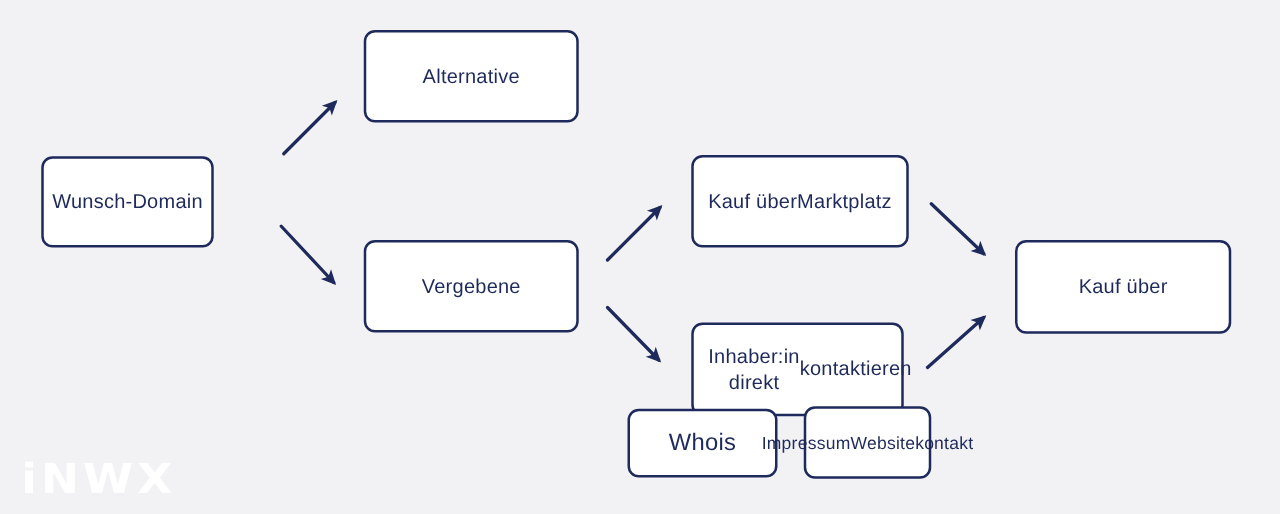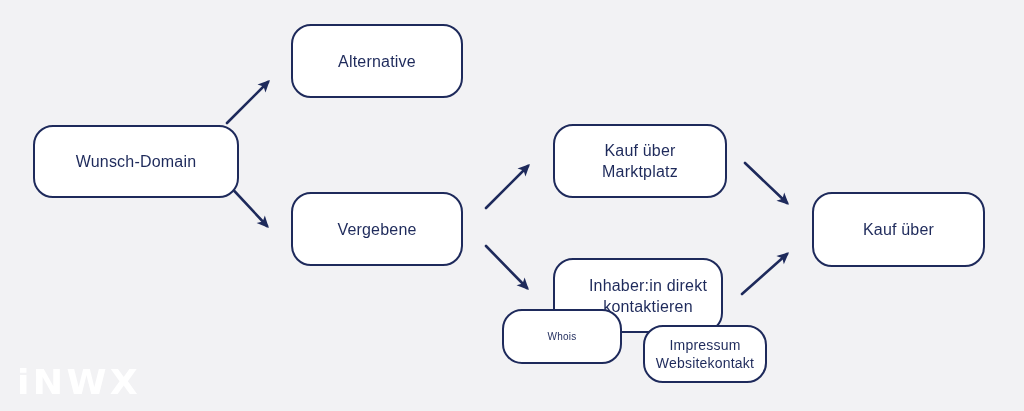--- a/index.html
+++ b/index.html
@@ -22,39 +22,39 @@
     stroke-width: 2.6;
     stroke-linecap: round;
     fill: none;
   }
   .arrowhead-fill { fill: var(--accent, #1e2a5b); }
   .node {
     position: absolute;
     box-sizing: border-box;
     background: var(--node-fill, #ffffff);
     border: 2px solid var(--accent, #1e2a5b);
-    border-radius: 20px;
+    border-radius: 9px;
     color: var(--accent, #1e2a5b);
     display: flex;
-    flex-direction: column;
+    flex-direction: row;
     align-items: center;
     justify-content: center;
     text-align: center;
     font-size: 16px;
     line-height: 21px;
     letter-spacing: 0.2px;
   }
-  .n-wunsch      { left: 33px;  top: 125px; width: 206px; height: 73px; }
+  .n-wunsch      { left: 33px;  top: 125px; width: 138px; height: 73px; }
   .n-alternative { left: 291px; top: 24px;  width: 172px; height: 74px; }
   .n-vergebene   { left: 291px; top: 192px; width: 172px; height: 74px; align-items: center; }
   .n-marktplatz  { left: 553px; top: 124px; width: 174px; height: 74px; }
   .n-inhaber     { left: 553px; top: 258px; width: 170px; height: 75px; padding-left: 20px; }
   .n-treuhaender { left: 812px; top: 192px; width: 173px; height: 75px; }
-  .n-whois       { left: 502px; top: 309px; width: 120px; height: 55px; font-size: 10px; line-height: 18px; text-align: center; }
-  .n-impressum   { left: 643px; top: 325px; width: 124px; height: 58px; font-size: 14px; line-height: 18px; }
+  .n-whois       { left: 502px; top: 327px; width: 120px; height: 55px; font-size: 19px; line-height: 18px; text-align: center; }
+  .n-impressum   { left: 643px; top: 325px; width: 102px; height: 58px; font-size: 14px; line-height: 18px; }
   .logo {
     position: absolute;
     left: 17px;
     top: 363px;
     color: var(--logo-color, #ffffff);
     font-family: "DejaVu Sans", "Liberation Sans", sans-serif;
     font-size: 33px;
     font-weight: 800;
     letter-spacing: 3px;
     transform: scaleX(1.1);

